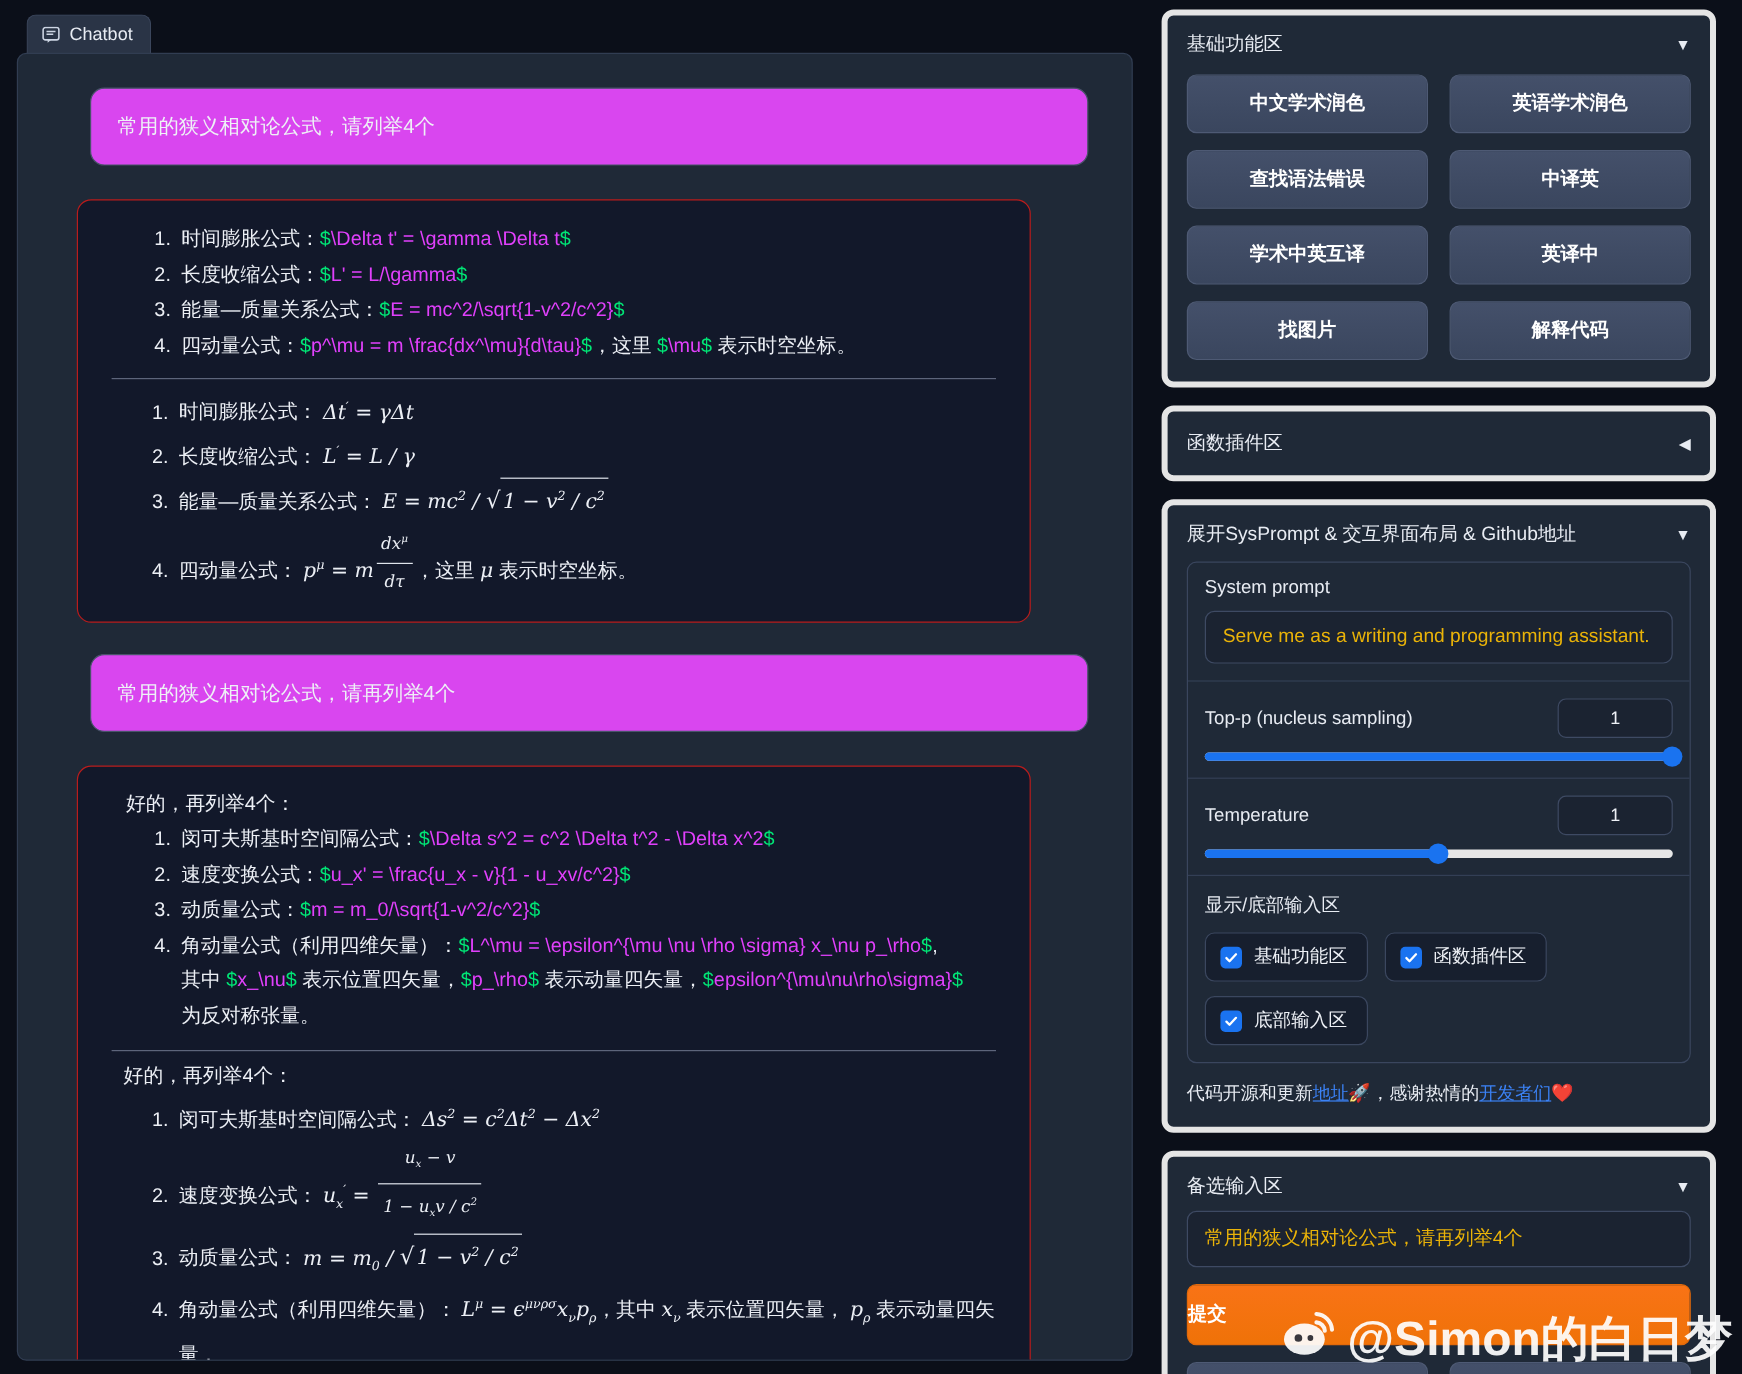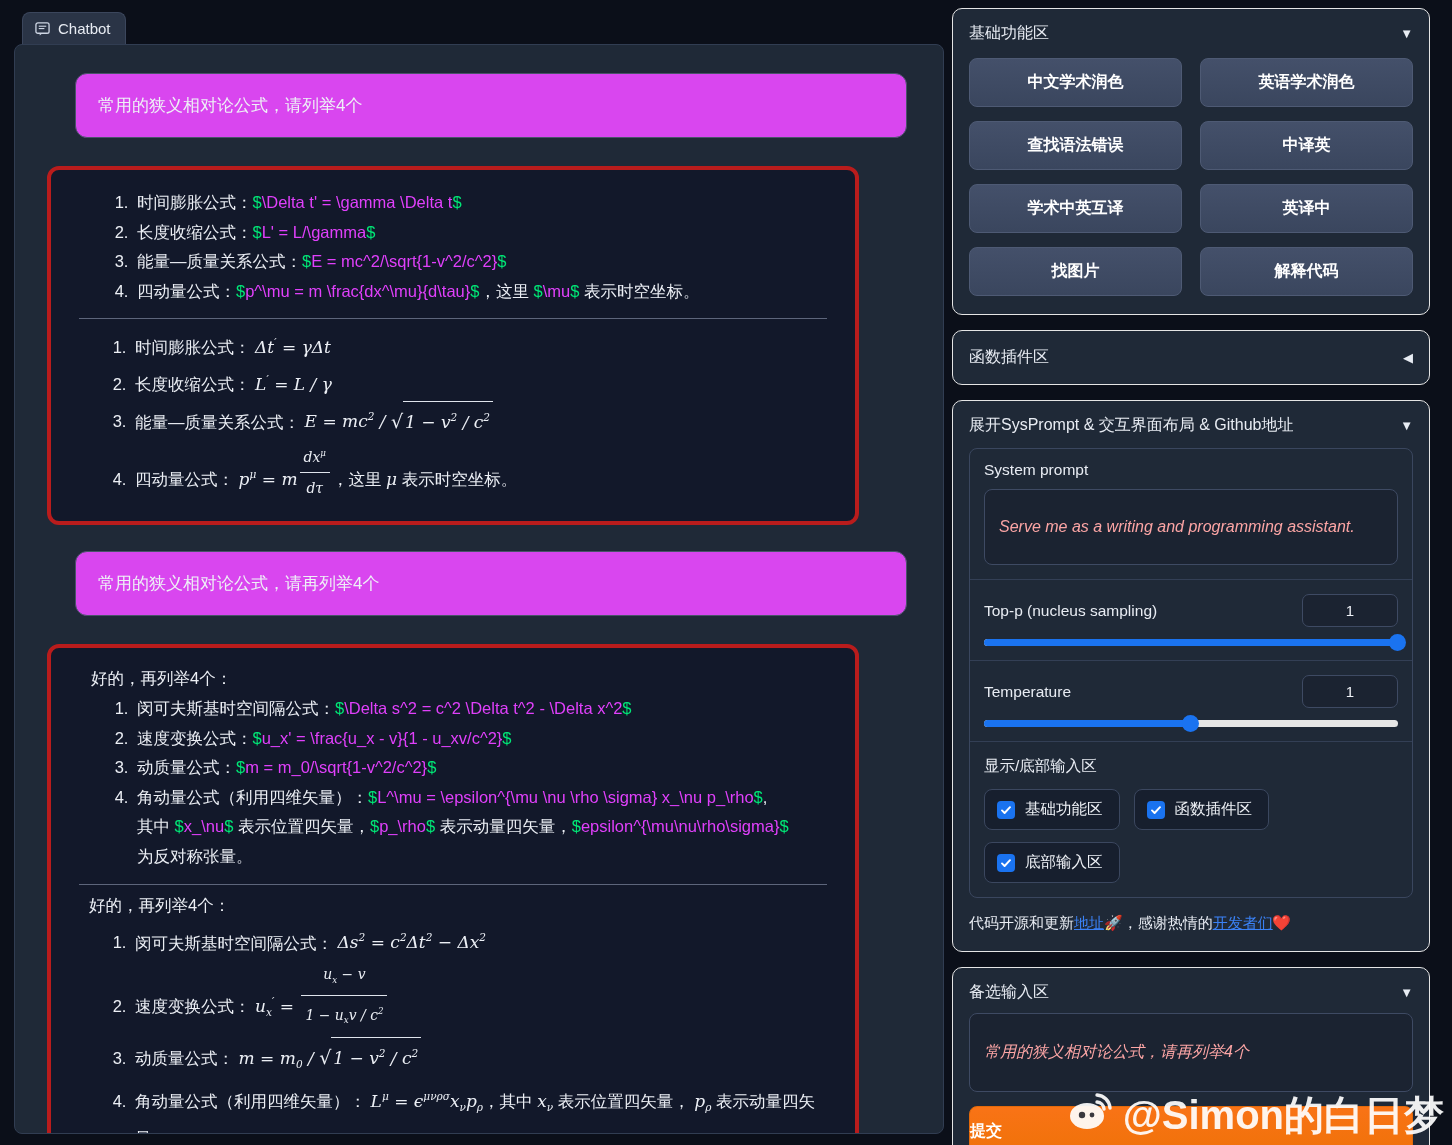--- a/index.html
+++ b/index.html
@@ -38,25 +38,25 @@
     background: #d946ef;
     border: 1px solid #49536a;
     border-radius: 12px;
     padding: 20px 22px;
     color: #eef1f6;
     font-size: 17px;
     margin: 10px 16px 28px 38px;
   }
   .bubble-bot {
     background: #12182a;
-    border: 4px solid #b91c1c;
+    border: 1px solid #b91c1c;
     border-radius: 12px;
     padding: 12px 18px 16px 18px;
     color: #eef1f6;
-    margin: 0 64px 26px 10px;
+    margin: 0 64px 26px 27px;
   }
   .bot-raw { padding: 4px 2px 2px 2px; }
   .bot-lead { font-size: 16.5px; color:#eceff5; padding: 4px 0 2px 20px; }
   ol.mlist { list-style: decimal; margin: 2px 0 2px 0; padding-left: 62px; }
   ol.mlist > li { font-size: 16.5px; color: #eceff5; line-height: 29.6px; padding-left: 4px; }
   ol.mlist.render > li { line-height: 30px; padding-top: 2px; }
   .sep { height:1px; background:#9aa6bd; opacity:.55; margin: 8px 10px 6px 10px; }
   .tex { color: #e040fb; font-family: "Liberation Sans", sans-serif; }
   .dol { color: #00e676; }
 
@@ -67,23 +67,24 @@
   .frac .n { display:block; padding:0 4px; }
   .frac .d { display:block; border-top:1px solid #dfe4ec; padding:0 4px; }
   .sqrt { display:inline-block; }
   .sqrt .rad { font-size: 112%; }
   .sqrt .bar { border-top:1px solid #dfe4ec; padding:0 3px 0 2px; display:inline-block; }
 
   
   .side { width: 508px; height:1145px; padding: 8px 22px 0 8px; display:flex; flex-direction:column; gap: 15px; }
   .card {
     background: #1f2937;
-    border: 1px solid #e5e5e5;
+    border: 5px solid #e5e5e5;
     border-radius: 10px;
     padding: 14px 16px 18px 16px;
+    margin-left: 16px;
   }
   .card-head { display:flex; align-items:center; justify-content:space-between; }
   .card-title { color:#e8ecf3; font-size:16px; }
   .arrow { color:#e8ecf3; font-size:13px; line-height:1; }
   .grid2 { display:grid; grid-template-columns: 1fr 1fr; gap: 14px 18px; margin-top: 14px; }
   .btn {
     background: linear-gradient(180deg,#44506a 0%, #3a465e 100%);
     border: 1px solid #4e5a74;
     border-radius: 8px;
     color: #ffffff; font-size: 16px; font-weight: bold;
@@ -97,22 +98,22 @@
     border: 1px solid #3a465e;
     border-radius: 8px;
     margin-top: 12px;
     padding: 12px 14px 14px 14px;
   }
   .lbl { color:#e8ecf3; font-size:15.5px; }
   .textbox {
     background: #1b2331;
     border: 1px solid #3e4a63;
     border-radius: 8px;
-    color: #fca5a5; font-size: 16px;
-    padding: 28px 14px; margin-top: 10px; font-style: italic;
+    color: #eab308; font-size: 16px;
+    padding: 12px 14px; margin-top: 10px;
   }
   .divline { height:1px; background:#333f55; margin: 14px -14px; }
   .sliderrow { display:flex; align-items:center; justify-content:space-between; }
   .numbox {
     width: 96px; text-align:center; color:#eef1f6; font-size:15px;
     background:#1b2331; border:1px solid #3e4a63; border-radius:7px; padding:7px 0;
   }
   .track { height:7px; border-radius:4px; background:#e6e6e6; margin-top:12px; position:relative; }
   .fill { position:absolute; left:0; top:0; bottom:0; border-radius:4px; background:#1a73f0; }
   .knob { position:absolute; top:-5px; width:17px; height:17px; border-radius:50%; background:#1a73f0; }

